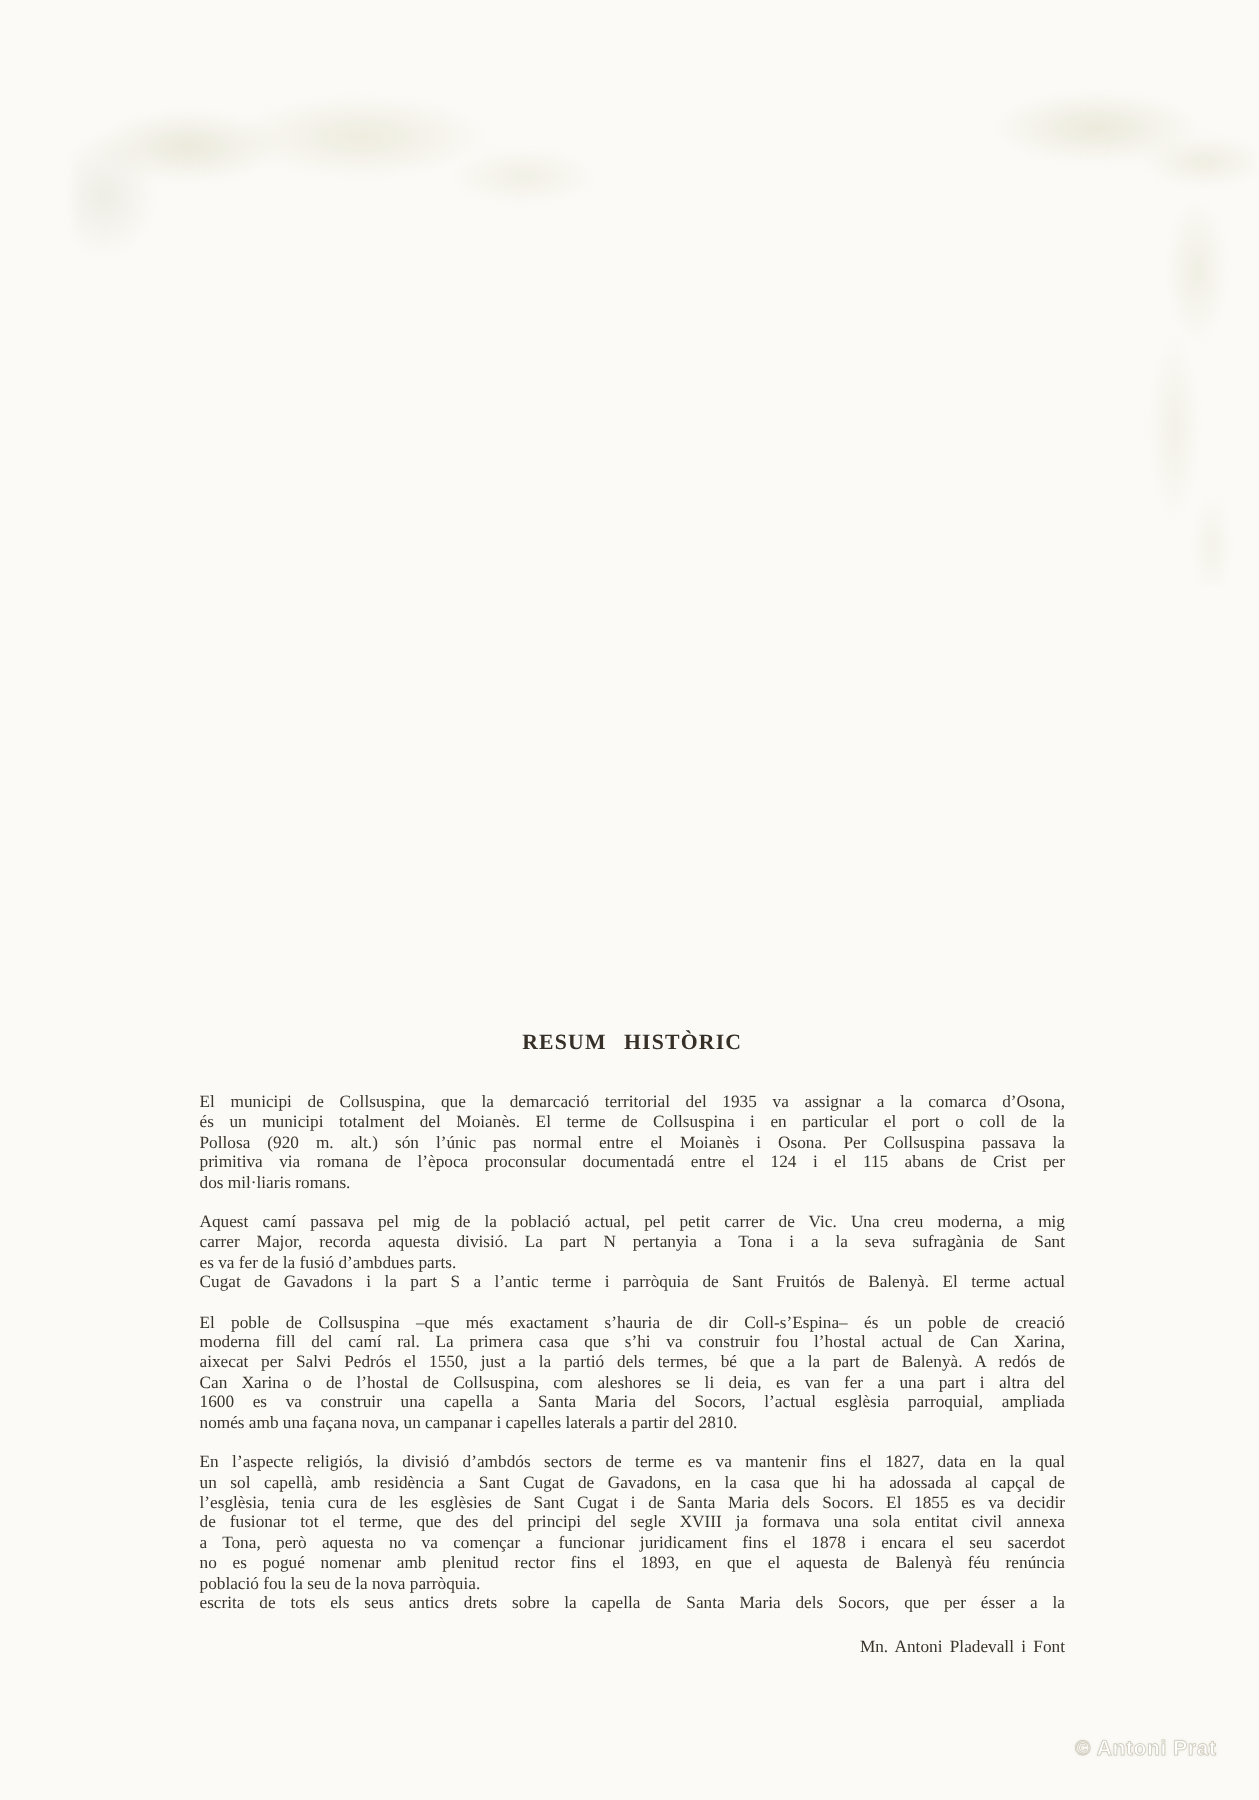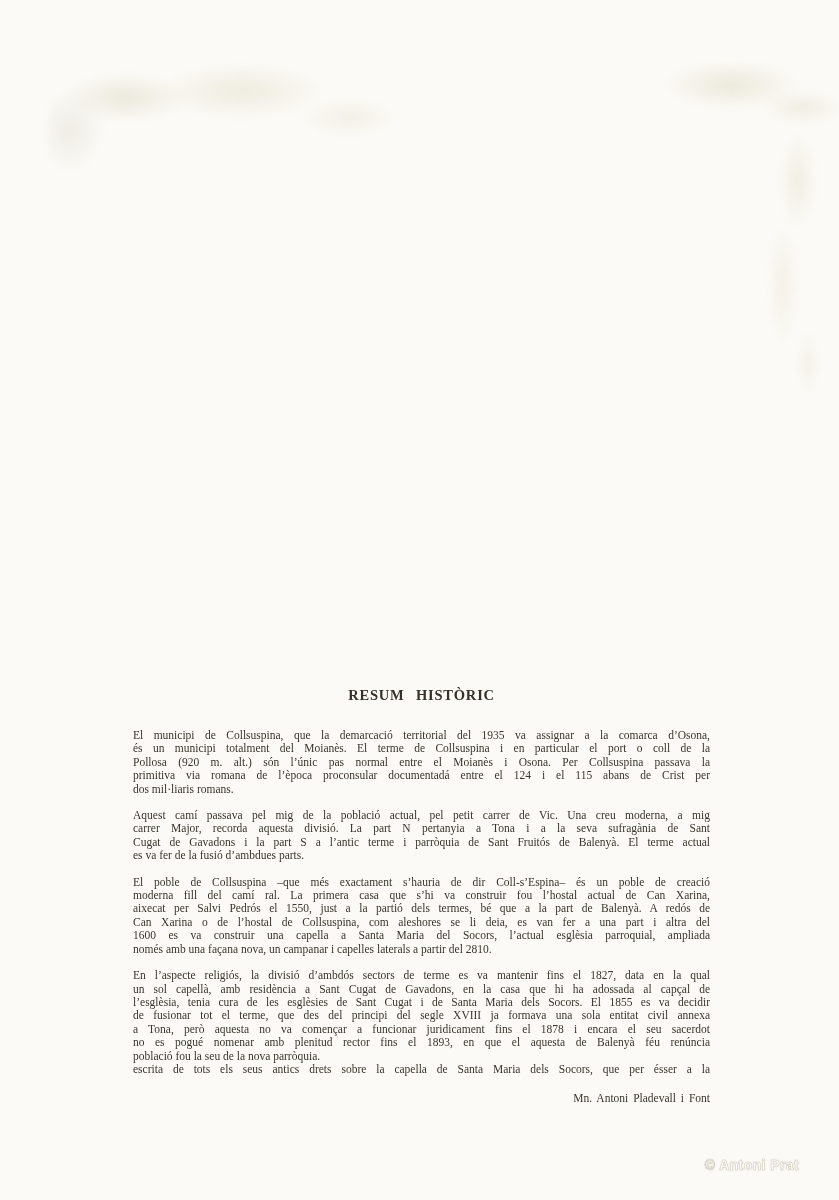--- a/index.html
+++ b/index.html
@@ -77,21 +77,21 @@
   }
   .signature {
     font-size: 11.5px;
     line-height: 13.4px;
     text-align: right;
     word-spacing: 2px;
   }
   .credit {
     position: absolute;
     top: 1157px;
-    right: 40px;
+    right: 28px;
     font-family: "Liberation Sans", sans-serif;
     font-weight: bold;
     font-size: 14px;
     letter-spacing: 0.4px;
     color: #ffffff;
     -webkit-text-stroke: 0.5px rgba(195,189,172,0.85);
     text-shadow: 0 0 2px rgba(205,199,182,0.55);
   }
 </style>
 </head>
@@ -108,22 +108,22 @@
         <div class="para">
           <div class="tline">El municipi de Collsuspina, que la demarcació territorial del 1935 va assignar a la comarca d’Osona,</div>
           <div class="tline">és un municipi totalment del Moianès. El terme de Collsuspina i en particular el port o coll de la</div>
           <div class="tline">Pollosa (920 m. alt.) són l’únic pas normal entre el Moianès i Osona. Per Collsuspina passava la</div>
           <div class="tline">primitiva via romana de l’època proconsular documentadá entre el 124 i el 115 abans de Crist per</div>
           <div class="tline last">dos mil·liaris romans.</div>
         </div>
         <div class="para">
           <div class="tline">Aquest camí passava pel mig de la població actual, pel petit carrer de Vic. Una creu moderna, a mig</div>
           <div class="tline">carrer Major, recorda aquesta divisió. La part N pertanyia a Tona i a la seva sufragània de Sant</div>
+          <div class="tline last">es va fer de la fusió d’ambdues parts.</div>
           <div class="tline">Cugat de Gavadons i la part S a l’antic terme i parròquia de Sant Fruitós de Balenyà. El terme actual</div>
-          <div class="tline last">es va fer de la fusió d’ambdues parts.</div>
         </div>
         <div class="para">
           <div class="tline">El poble de Collsuspina –que més exactament s’hauria de dir Coll-s’Espina– és un poble de creació</div>
           <div class="tline">moderna fill del camí ral. La primera casa que s’hi va construir fou l’hostal actual de Can Xarina,</div>
           <div class="tline">aixecat per Salvi Pedrós el 1550, just a la partió dels termes, bé que a la part de Balenyà. A redós de</div>
           <div class="tline">Can Xarina o de l’hostal de Collsuspina, com aleshores se li deia, es van fer a una part i altra del</div>
           <div class="tline">1600 es va construir una capella a Santa Maria del Socors, l’actual esglèsia parroquial, ampliada</div>
           <div class="tline last">només amb una façana nova, un campanar i capelles laterals a partir del 2810.</div>
         </div>
         <div class="para">

